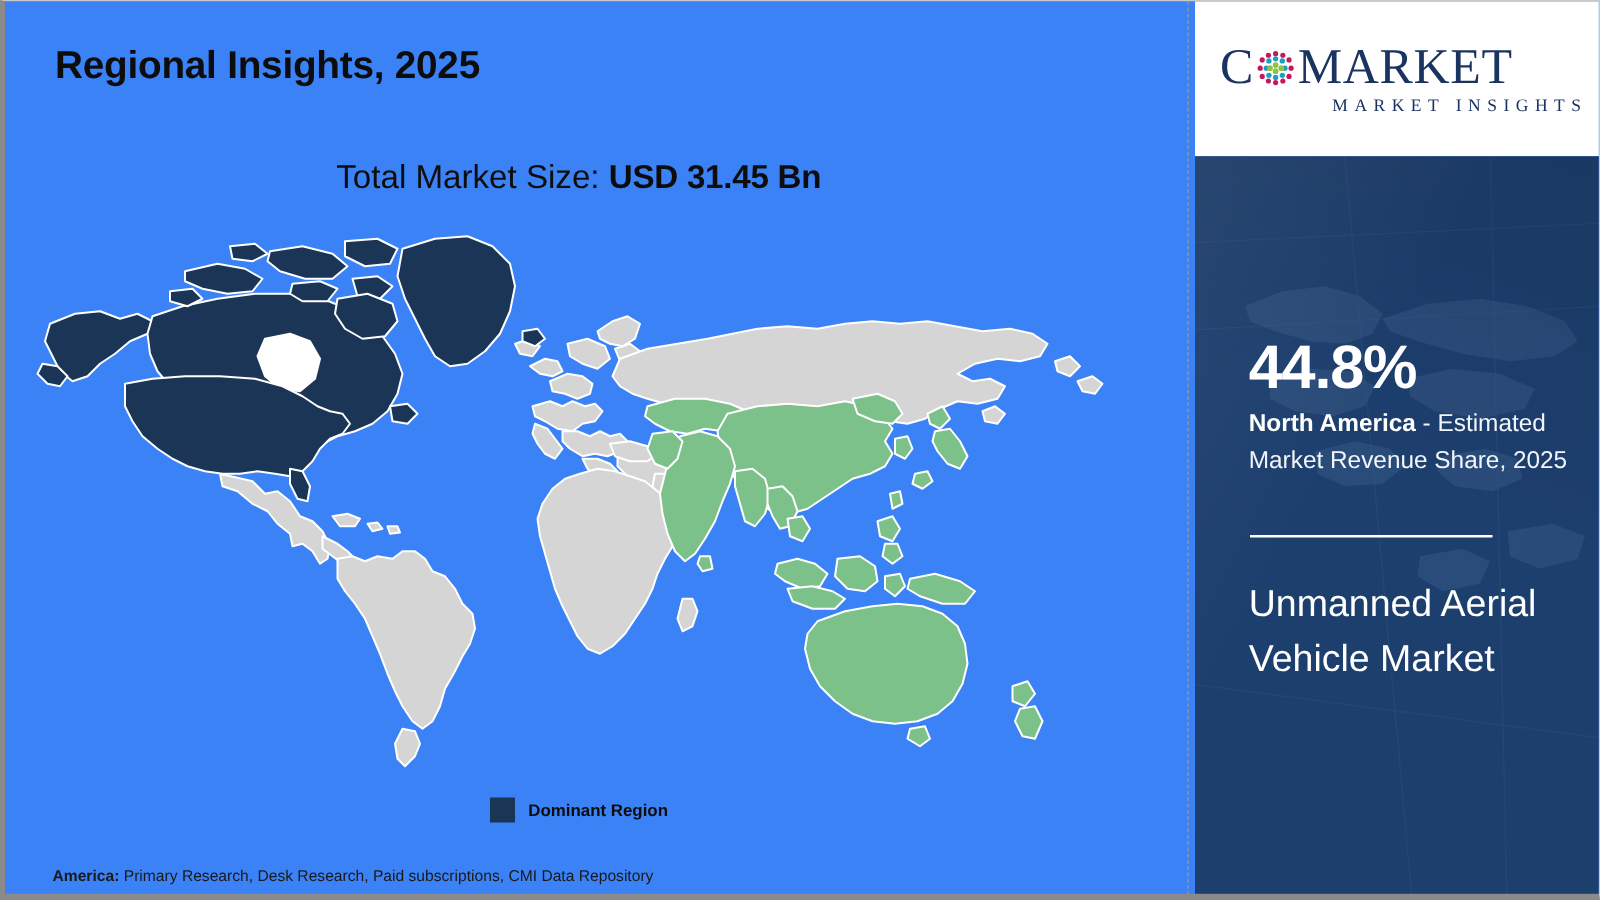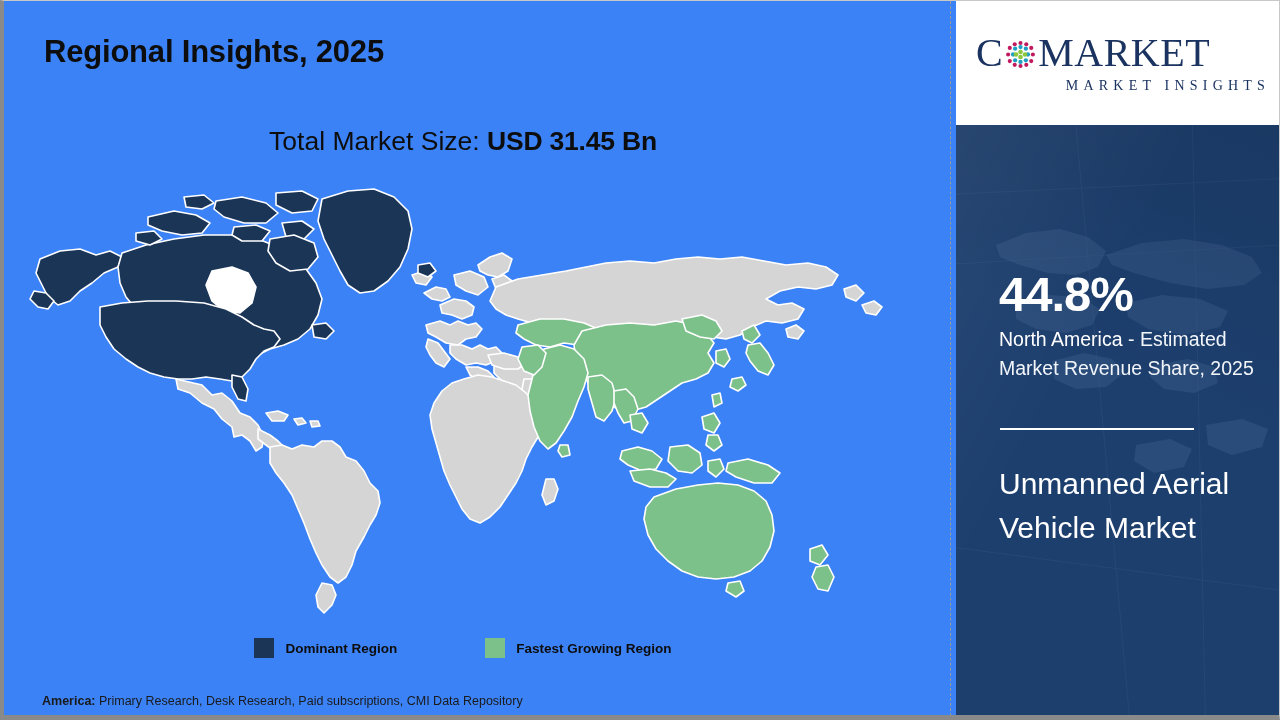--- a/index.html
+++ b/index.html
@@ -186,21 +186,21 @@
     text-align: center;
   }
   #stat-caption {
     position: absolute;
     top: 200px; left: 0;
     width: 265px;
     font-size: 19.5px;
     color: #f2f5f9;
     line-height: 1.48;
   }
-  #stat-caption .region { font-weight: normal; color: #ffffff; }
+  #stat-caption .region { font-weight: bold; color: #ffffff; }
   #stat-divider {
     position: absolute;
     top: 303px; left: 1px;
     width: 194px; height: 0;
     border-top: 2px solid #ffffff;
   }
   #market-name {
     position: absolute;
     top: 337px; left: 0;
     width: 255px;
@@ -347,24 +347,20 @@
             <path d="M686 216 L694 214 L696 224 L688 228 Z"></path>
           </g>
         </g>
       </svg>
     </div>
 
     <div id="map-legend">
       <div class="legend-item">
         <span class="legend-swatch" style="background:#1b3557"></span>
         <span class="legend-label">Dominant Region</span>
-      </div>
-      <div class="legend-item">
-        <span class="legend-swatch" style="background:#7cc08a"></span>
-        <span class="legend-label">Fastest Growing Region</span>
       </div>
     </div>
 
     <div id="source-line">
       <span class="src-label">America:</span><span class="src-text"> Primary Research, Desk Research, Paid subscriptions, CMI Data Repository</span>
     </div>
   </div>
 
   <div id="vertical-divider"></div>
 

